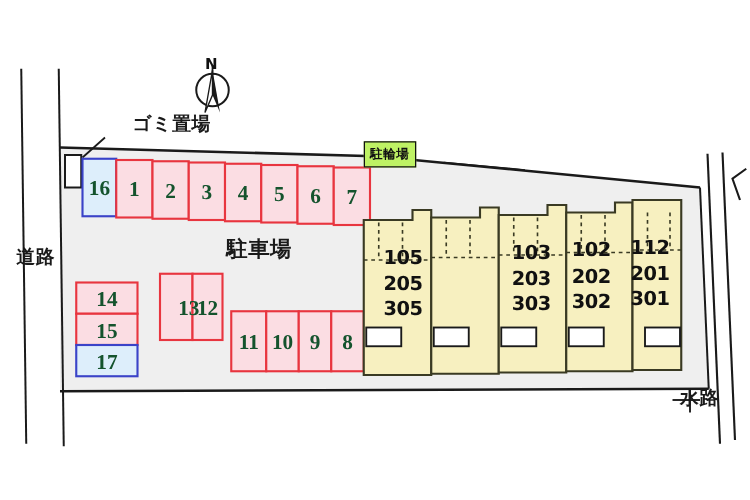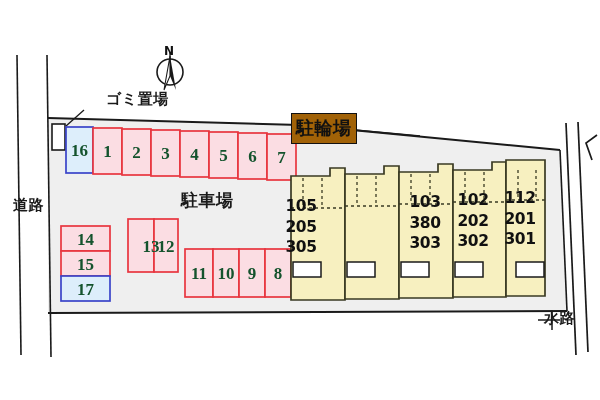--- a/index.html
+++ b/index.html
@@ -51,22 +51,22 @@
     font-size: 15.5px;
     font-weight: bold;
     color: #111;
     text-align: center;
     line-height: 1.33;
     letter-spacing: -0.4px;
   }
   .boxlabel {
     position: absolute;
     border: 1.6px solid #111;
-    background: #a16207;
-    font-size: 18px;
+    background: #bef264;
+    font-size: 10px;
     padding: 2px 4px 3px 4px;
     color: #111;
     font-weight: bold;
   }
   .compass-n {
     position: absolute;
     font-size: 12px;
     font-weight: bold;
     color: #111;
   }
@@ -201,28 +201,28 @@
   <div class="stall-num" style="left:61px; top:281px; width:49px;">17</div>
 
   <div class="stall-num" style="left:128px; top:238px; width:26px;padding-left:10px;">13</div>
   <div class="stall-num" style="left:154px; top:238px; width:24px;">12</div>
 
   <div class="stall-num" style="left:185px; top:265px; width:28px;">11</div>
   <div class="stall-num" style="left:213px; top:265px; width:26px;">10</div>
   <div class="stall-num" style="left:239px; top:265px; width:26px;">9</div>
   <div class="stall-num" style="left:265px; top:265px; width:26px;">8</div>
 
-  <div class="unit-col" style="left:276px; top:196px; width:50px;">
+  <div class="unit-col" style="left:288px; top:196px; width:50px;text-align:right;">
     <div>105</div>
     <div>205</div>
     <div>305</div>
   </div>
   <div class="unit-col" style="left:400px; top:192px; width:50px;">
     <div>103</div>
-    <div>380</div>
+    <div>203</div>
     <div>303</div>
   </div>
   <div class="unit-col" style="left:454px; top:190px; width:38px;">
     <div>102</div>
     <div>202</div>
     <div>302</div>
   </div>
   <div class="unit-col" style="left:495px; top:188px; width:50px;">
     <div>112</div>
     <div>201</div>

